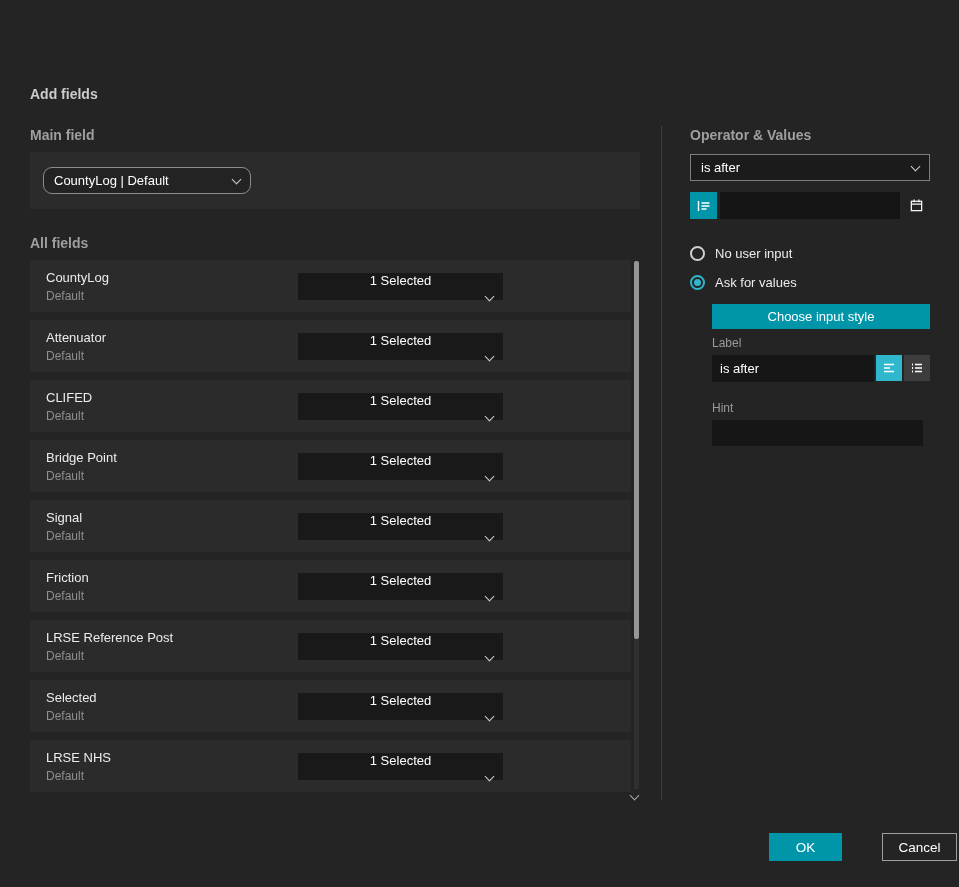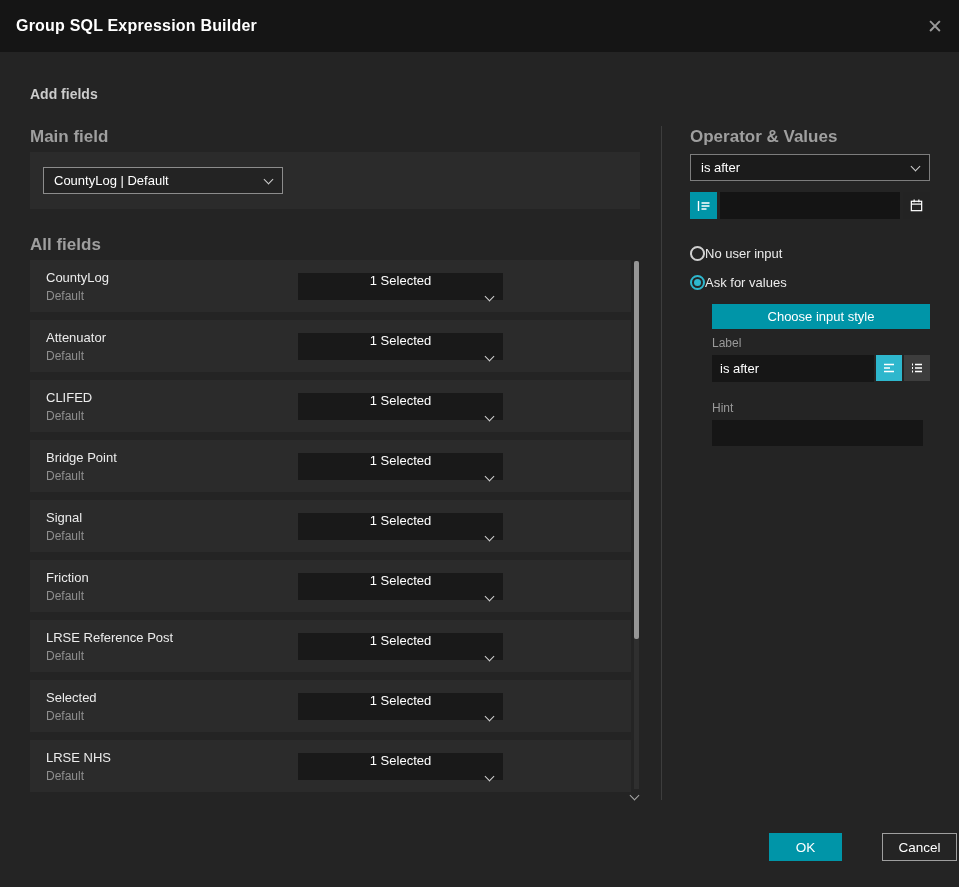--- a/index.html
+++ b/index.html
@@ -10,29 +10,29 @@
   html,body{background:#242424;}
   body{font-family:"Liberation Sans", sans-serif;}
   .dialog{position:relative;width:959px;height:887px;background:#242424;overflow:hidden;}
 
   
   .hdr{position:absolute;top:0;left:0;right:0;height:52px;background:#151515;display:flex;align-items:center;padding:0 16px;}
   .hdr h1{font-size:16px;font-weight:700;color:#ffffff;letter-spacing:.2px;}
   .close{margin-left:auto;color:#9a9a9a;font-size:19px;line-height:1;cursor:pointer;font-weight:400;}
 
   .sec-heading{position:absolute;font-size:14px;font-weight:700;color:#cccccc;}
-  .sec-label{position:absolute;font-size:17px;font-weight:600;color:#9f9f9f;}
+  .sec-label{position:absolute;font-size:14px;font-weight:600;color:#9f9f9f;}
   .small-label{position:absolute;font-size:12px;color:#9a9a9a;}
 
   
   .main-field-panel{position:absolute;left:30px;top:152px;width:610px;height:57px;background:#2b2b2b;display:flex;align-items:center;padding-left:13px;gap:13px;}
   .select{height:27px;display:flex;align-items:center;padding:0 10px;background:#1d1d1d;color:#fff;font-size:13px;cursor:pointer;gap:8px;}
   .select.bordered{background:#232323;border:1px solid #8c8c8c;}
   .chev{width:7px;height:7px;border-right:1.5px solid #cfcfcf;border-bottom:1.5px solid #cfcfcf;transform:rotate(45deg);margin-left:auto;margin-top:-3px;flex:none;}
-  .w240{width:240px;} .w208{width:208px;} .w205{width:205px;}
+  .w240{width:208px;border-radius:9px;} .w208{width:208px;} .w205{width:205px;}
 
   
   .fields-list{position:absolute;left:30px;top:260px;width:601px;display:flex;flex-direction:column;gap:8px;}
   .field-row{position:relative;height:52px;background:#2b2b2b;flex:none;}
   .f-name{position:absolute;left:16px;top:10px;font-size:13px;color:#ececec;}
   .f-sub{position:absolute;left:16px;top:29px;font-size:12px;color:#8f8f8f;}
   .field-row .select{position:absolute;left:268px;top:13px;background:#191919;flex-direction:column;}
 
   .scrollbar{position:absolute;left:634px;top:261px;width:5px;height:528px;background:#2f2f2f;}
   .scroll-thumb{position:absolute;top:0;left:0;width:5px;height:378px;background:#969696;border-radius:2px;}
@@ -41,21 +41,21 @@
   .divider-v{position:absolute;left:661px;top:126px;width:1px;height:674px;background:#3d3d3d;}
 
   
   .op-select{position:absolute;left:690px;top:154px;width:240px;border:1px solid #7d7d7d;background:#1b1b1b;}
   .value-row{position:absolute;left:690px;top:192px;width:240px;height:27px;display:flex;gap:3px;}
   .icon-btn{width:27px;height:27px;flex:none;display:flex;align-items:center;justify-content:center;border:none;cursor:pointer;background:#232323;}
   .icon-btn.teal{background:var(--accent);}
   .text-input{height:27px;background:#141414;border:none;outline:none;color:#fff;font-size:13px;padding:0 8px;font-family:inherit;}
   .value-row .text-input{flex:1;min-width:0;}
 
-  .radio-row{position:absolute;left:690px;display:flex;align-items:center;cursor:pointer;}
+  .radio-row{position:absolute;left:690px;display:flex;align-items:center;gap:10px;cursor:pointer;}
   .radio-row span.lbl{font-size:13px;color:#ececec;}
   .radio{width:15px;height:15px;border-radius:50%;border:2px solid #cfcfcf;flex:none;display:flex;align-items:center;justify-content:center;}
   .radio.selected{border-color:var(--accent-icon);}
   .radio .dot{width:7px;height:7px;border-radius:50%;background:var(--accent-icon);}
 
   .choose-btn{position:absolute;left:712px;top:304px;width:218px;height:25px;background:var(--accent);color:#fff;border:none;font-size:13px;font-family:inherit;cursor:pointer;}
   .label-row{position:absolute;left:712px;top:355px;width:218px;height:26px;display:flex;gap:2px;}
   .label-row .text-input{flex:1;min-width:0;background:#161616;}
   .mini-btn{width:26px;height:26px;flex:none;display:flex;align-items:center;justify-content:center;border:none;cursor:pointer;background:#3d3d3d;}
   .mini-btn.active{background:var(--accent-icon);}
@@ -65,24 +65,20 @@
   .ok-btn{position:absolute;left:769px;top:833px;width:73px;height:28px;background:var(--accent);border:none;color:#fff;font-size:13.5px;font-family:inherit;cursor:pointer;}
   .cancel-btn{position:absolute;left:854px;top:833px;width:75px;height:28px;background:#242424;border:1px solid #9f9f9f;color:#fff;font-size:13.5px;font-family:inherit;cursor:pointer;margin-left:28px;}
 
   svg{display:block;}
 </style>
 </head>
 <body>
 
 <div class="dialog">
 
-  <div class="hdr">
-    <h1>Group SQL Expression Builder</h1>
-    <span class="close">✕</span>
-  </div>
 
   <div class="sec-heading" style="left:30px;top:86px;">Add fields</div>
 
   <div class="sec-label" style="left:30px;top:127px;">Main field</div>
 
   <div class="main-field-panel">
     <div class="select bordered w240">
       <span>CountyLog | Default</span>
       <span class="chev"></span>
     </div>

